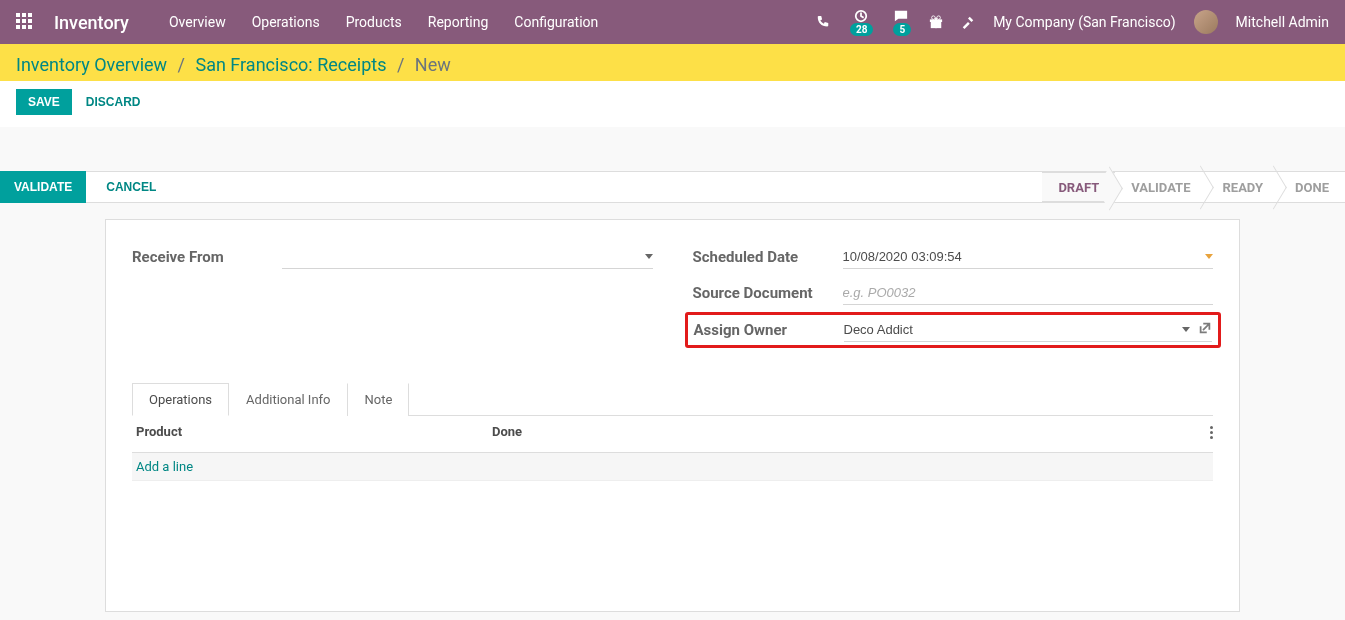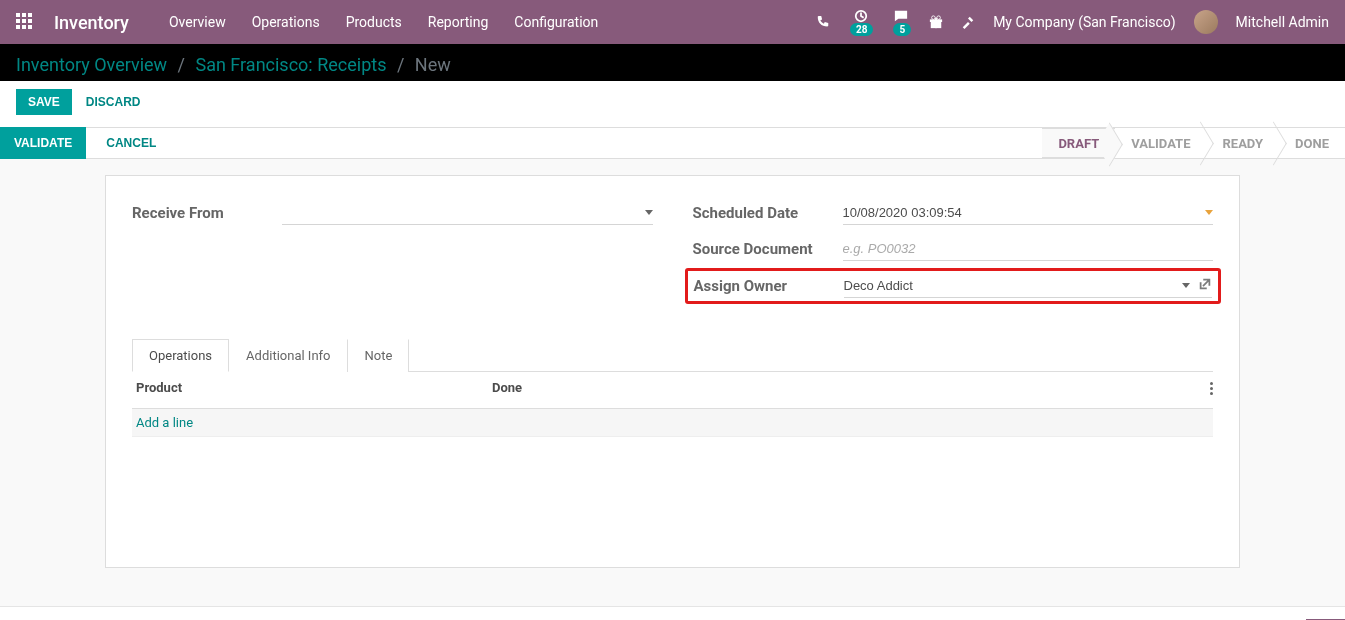--- a/index.html
+++ b/index.html
@@ -11,32 +11,32 @@
 .topnav .brand { font-size: 18px; font-weight: 500; margin-right: 40px; cursor: pointer; }
 .topnav .menu { display: flex; gap: 26px; }
 .topnav .menu-item { cursor: pointer; color: #fff; }
 .topnav .spacer { flex: 1; }
 .topnav .right { display: flex; align-items: center; gap: 18px; }
 .topnav .right .icon-wrap { position: relative; cursor: pointer; display: flex; align-items: center; flex-direction: column; }
 .badge { background: #00a09d; color: #fff; border-radius: 9px; font-size: 10px; font-weight: 700; padding: 1px 6px; margin-left: 2px; }
 .avatar { width: 24px; height: 24px; border-radius: 50%; background: linear-gradient(135deg,#c8a48a,#9b7a5e); display: inline-block; }
 
 
-.breadcrumb-bar { background: #000000; padding: 10px 16px 6px 16px; }
+.breadcrumb-bar { background: #fde047; padding: 10px 16px 6px 16px; }
 .breadcrumb { font-size: 18px; color: #6c757d; }
 .breadcrumb a { color: #008784; text-decoration: none; }
 .breadcrumb .sep { color: #6c757d; margin: 0 6px; }
 
 
 .save-row { background: #fff; padding: 8px 16px 12px 16px; display: flex; align-items: center; gap: 14px; }
 .btn-primary { background: #00a09d; color: #fff; border: none; padding: 6px 12px; font-size: 12px; font-weight: 700; cursor: pointer; text-transform: uppercase; }
 .btn-link { background: none; border: none; color: #008784; font-size: 12px; font-weight: 700; cursor: pointer; text-transform: uppercase; }
 
 
-.statusbar { background: #fff; display: flex; align-items: center; border-top: 1px solid #ddd; border-bottom: 1px solid #ddd; height: 32px; }
+.statusbar { background: #fff; display: flex; align-items: center; border-top: 1px solid #ddd; border-bottom: 1px solid #ddd; height: 32px; margin-top: 44px; }
 .statusbar-left { display: flex; align-items: center; }
 .statusbar-left .btn-primary { height: 32px; }
 .statusbar-left .cancel { margin-left: 20px; }
 .statusbar-right { margin-left: auto; display: flex; align-items: stretch; height: 100%; }
 .status-step { display: flex; align-items: center; padding: 0 16px; font-size: 13px; font-weight: 700; color: #9e9e9e; position: relative; }
 .status-step.active { color: #875a7b; border-top: 1px solid #ddd; border-bottom: 1px solid #ddd; background: #fff; }
 .status-step::after { content: ""; position: absolute; right: -7px; top: 3px; width: 24px; height: 24px; border-top: 1px solid #ddd; border-right: 1px solid #ddd; transform: rotate(45deg) skew(14deg,14deg); background: inherit; }
 .status-step:last-child::after { display: none; }
 .statusbar-right .status-step.active { background: #f9f9f9; }
 .status-step:last-child { border-right: none; }

